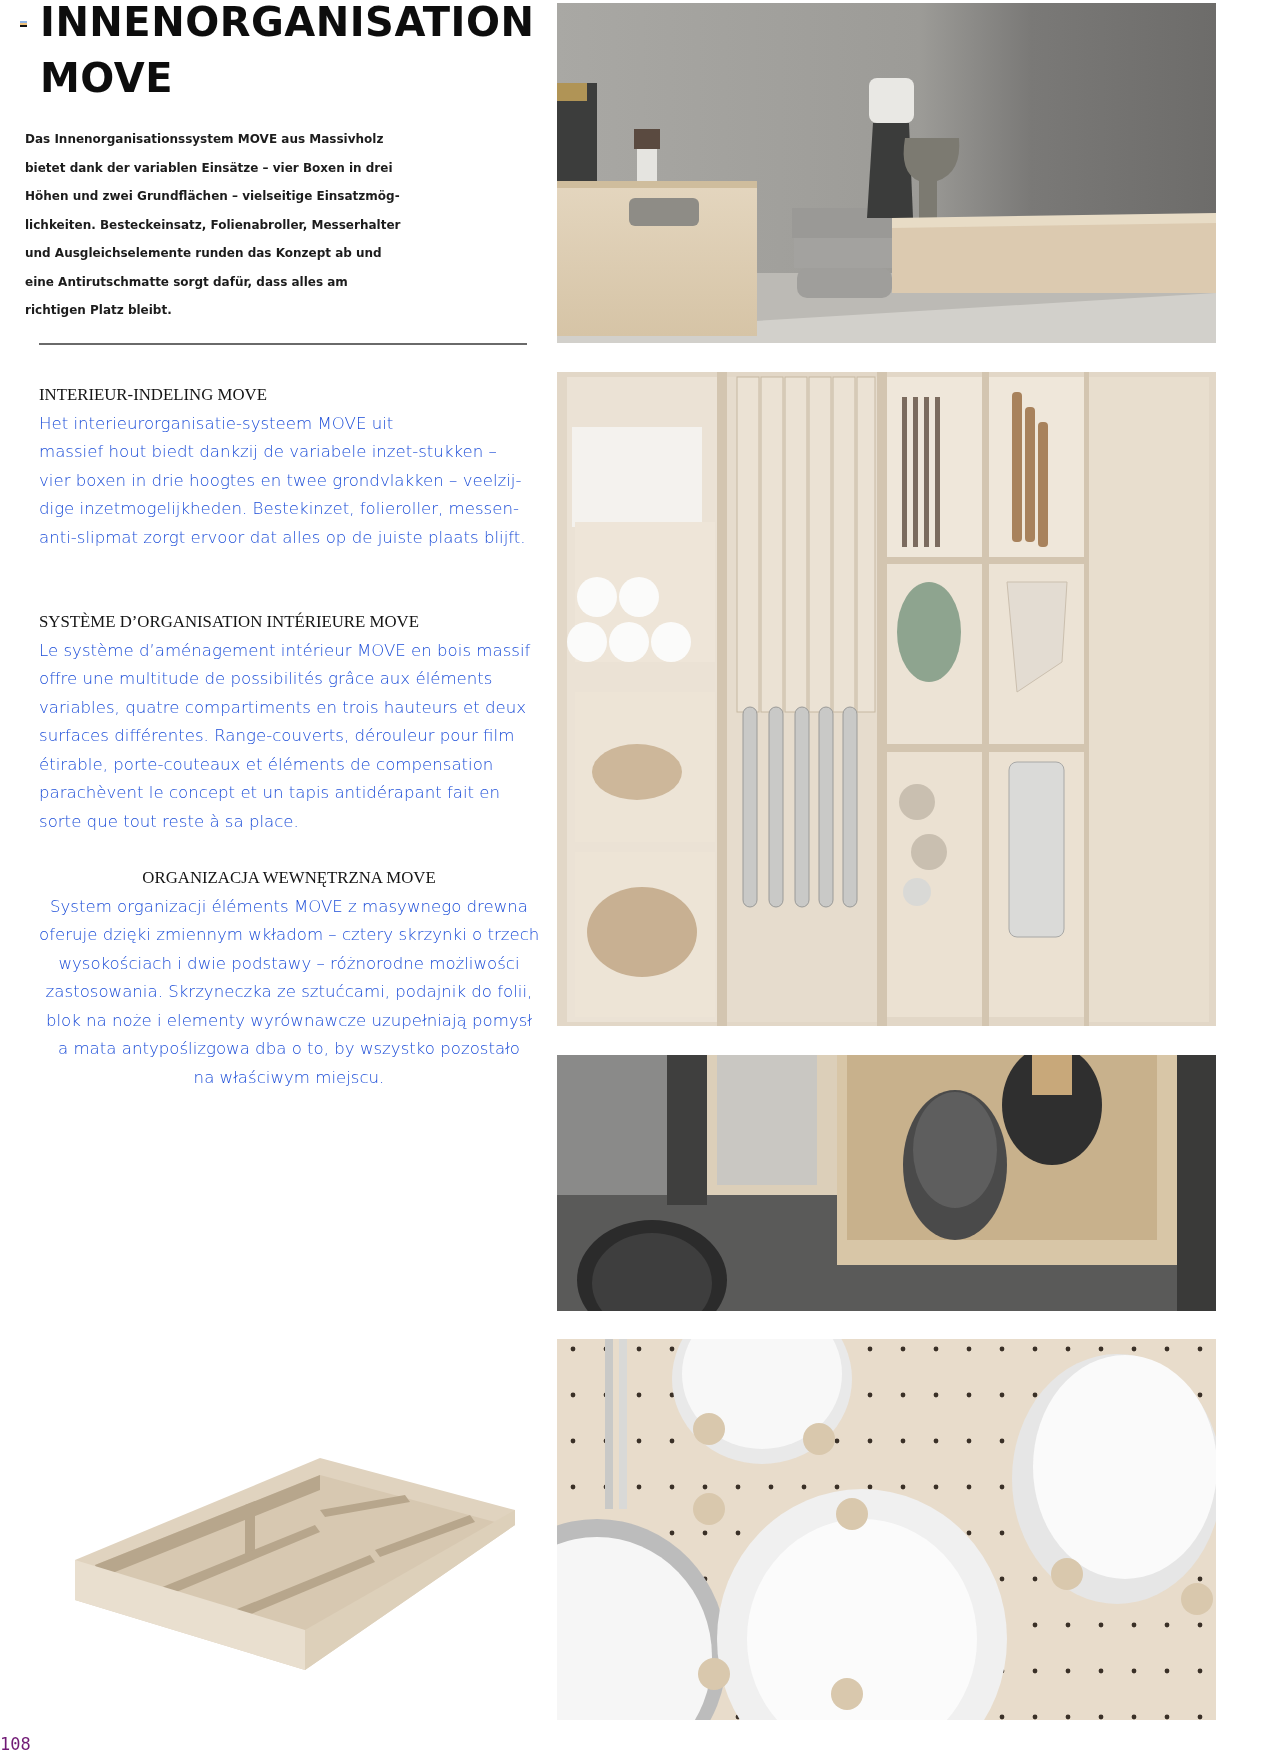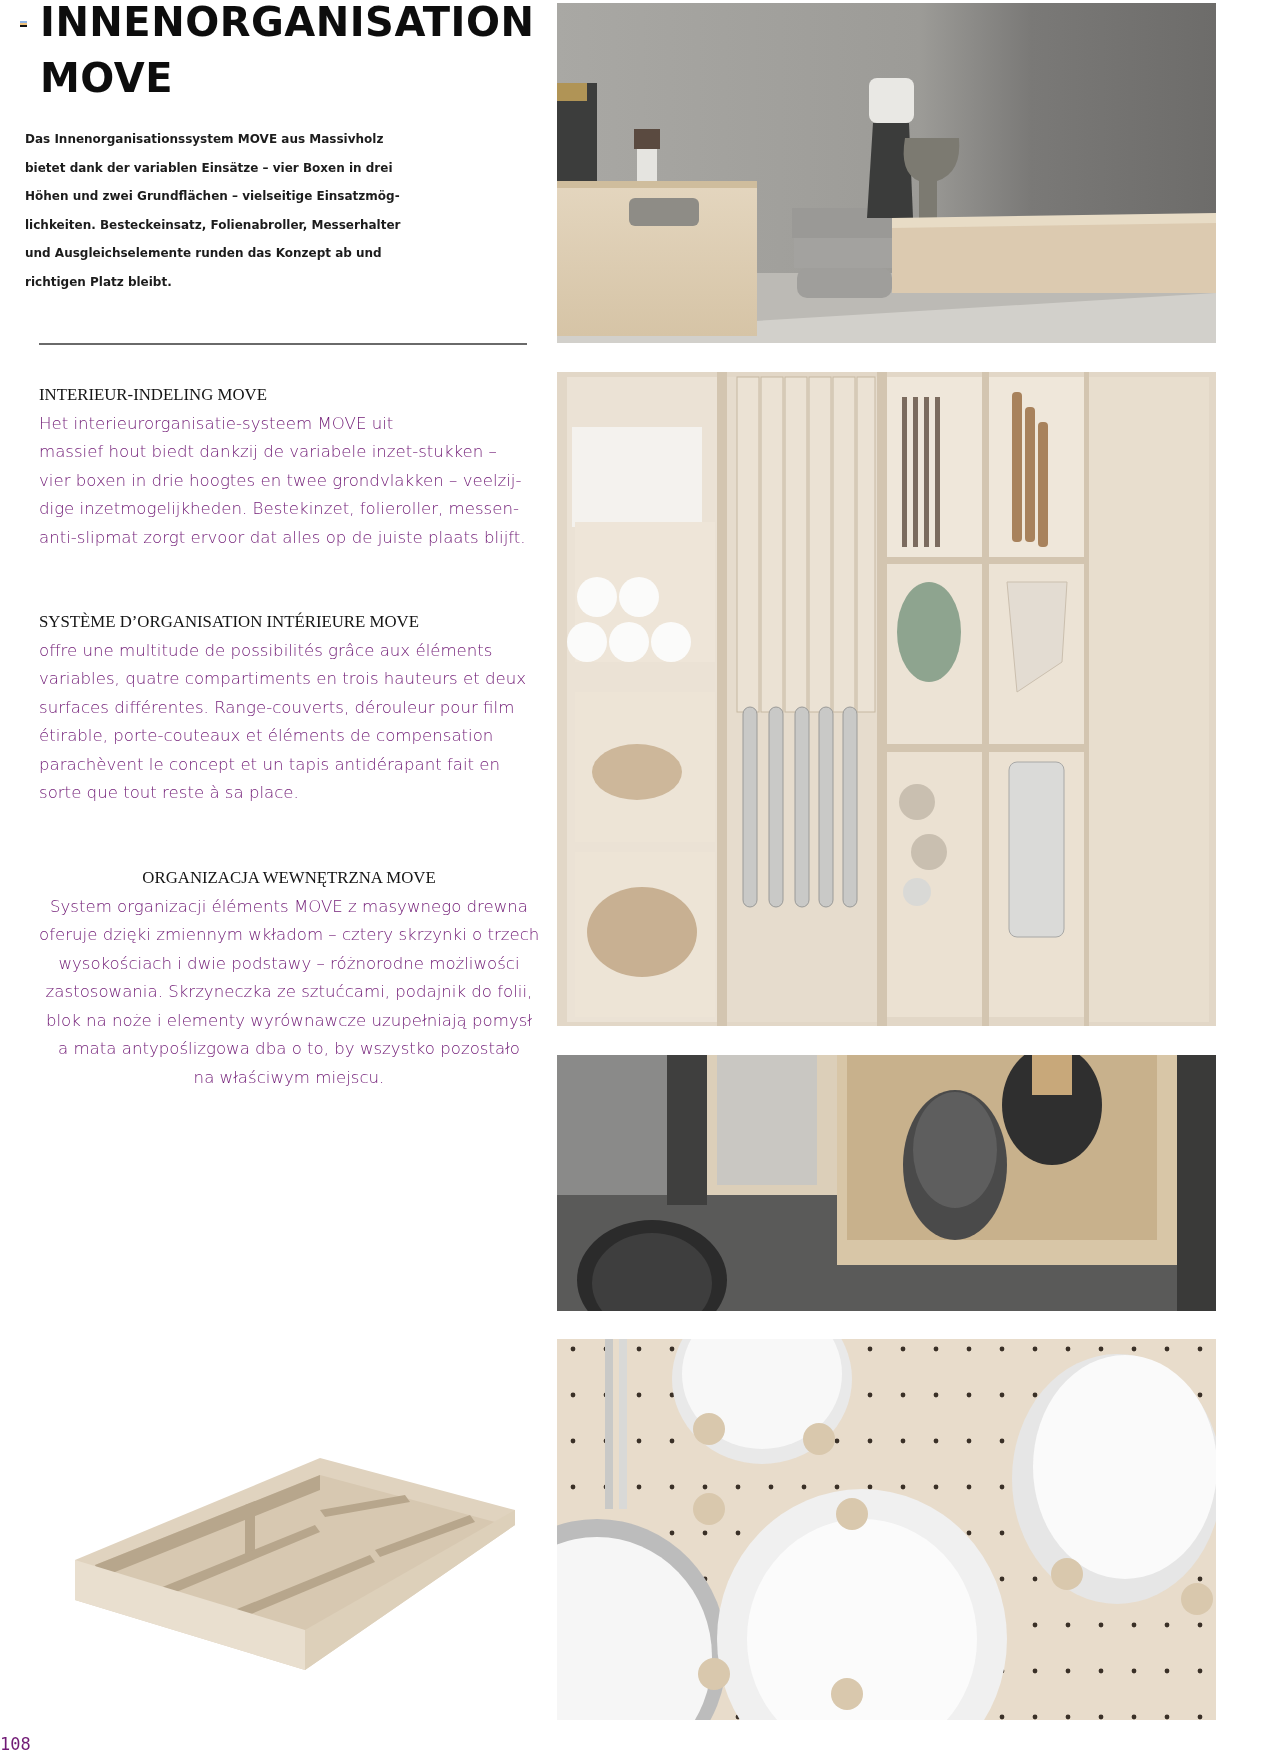--- a/index.html
+++ b/index.html
@@ -20,21 +20,21 @@
       position: absolute; left: 25px; top: 125px; width: 500px; margin: 0;
       font-size: 12px; line-height: 28.5px; font-weight: 700; color: #1c1c1c;
     }
     .intro span { display: block; white-space: nowrap; }
     .rule { position: absolute; left: 39px; top: 343px; width: 488px; height: 2px; background: #6a6a6a; }
     .section { position: absolute; left: 39px; width: 500px; }
     .section h2 {
       margin: 0; font-family: Liberation Serif, serif; font-weight: normal;
       font-size: 16.8px; line-height: 28.5px; color: #141414; white-space: nowrap;
     }
-    .section p { margin: 0; font-size: 16.6px; line-height: 28.5px; color: #701a75; font-weight: 300; }
+    .section p { margin: 0; font-size: 16.6px; line-height: 28.5px; color: #1d4ed8; font-weight: 300; }
     .section p span { display: block; white-space: nowrap; }
     .photo { position: absolute; left: 557px; width: 659px; overflow: hidden; }
     .page-number {
       position: absolute; left: 0px; top: 1734px; font-size: 17px; line-height: 20px;
       color: #701a75; font-family: "DejaVu Sans Mono", monospace;
     }
     .tray { position: absolute; left: 70px; top: 1450px; width: 460px; height: 220px; }
   </style>
 </head>
 <body>
@@ -49,39 +49,41 @@
   <span>INNENORGANISATION</span>
   <span>MOVE</span>
 </h1>
 
 <p class="intro">
   <span>Das Innenorganisationssystem MOVE aus Massivholz</span>
   <span>bietet dank der variablen Einsätze – vier Boxen in drei</span>
   <span>Höhen und zwei Grundflächen – vielseitige Einsatzmög-</span>
   <span>lichkeiten. Besteckeinsatz, Folienabroller, Messerhalter</span>
   <span>und Ausgleichselemente runden das Konzept ab und</span>
+  <span>eine Antirutschmatte sorgt dafür, dass alles am</span>
   <span>richtigen Platz bleibt.</span>
 </p>
 
 <div class="rule" style="background: rgb(106, 106, 106);"></div>
 
 <div class="section" style="top:381px;">
   <h2>INTERIEUR-INDELING MOVE</h2>
   <p>
     <span>Het interieurorganisatie-systeem MOVE uit</span>
     <span>massief hout biedt dankzij de variabele inzet-stukken –</span>
     <span>vier boxen in drie hoogtes en twee grondvlakken – veelzij-</span>
     <span>dige inzetmogelijkheden. Bestekinzet, folieroller, messen-</span>
     <span>anti-slipmat zorgt ervoor dat alles op de juiste plaats blijft.</span>
   </p>
 </div>
 
 <div class="section" style="top:608px;">
   <h2>SYSTÈME D’ORGANISATION INTÉRIEURE MOVE</h2>
   <p>
+    <span>Le système d’aménagement intérieur MOVE en bois massif</span>
     <span>offre une multitude de possibilités grâce aux éléments</span>
     <span>variables, quatre compartiments en trois hauteurs et deux</span>
     <span>surfaces différentes. Range-couverts, dérouleur pour film</span>
     <span>étirable, porte-couteaux et éléments de compensation</span>
     <span>parachèvent le concept et un tapis antidérapant fait en</span>
     <span>sorte que tout reste à sa place.</span>
   </p>
 </div>
 
 <div class="section" style="top:864px;text-align:center;">

